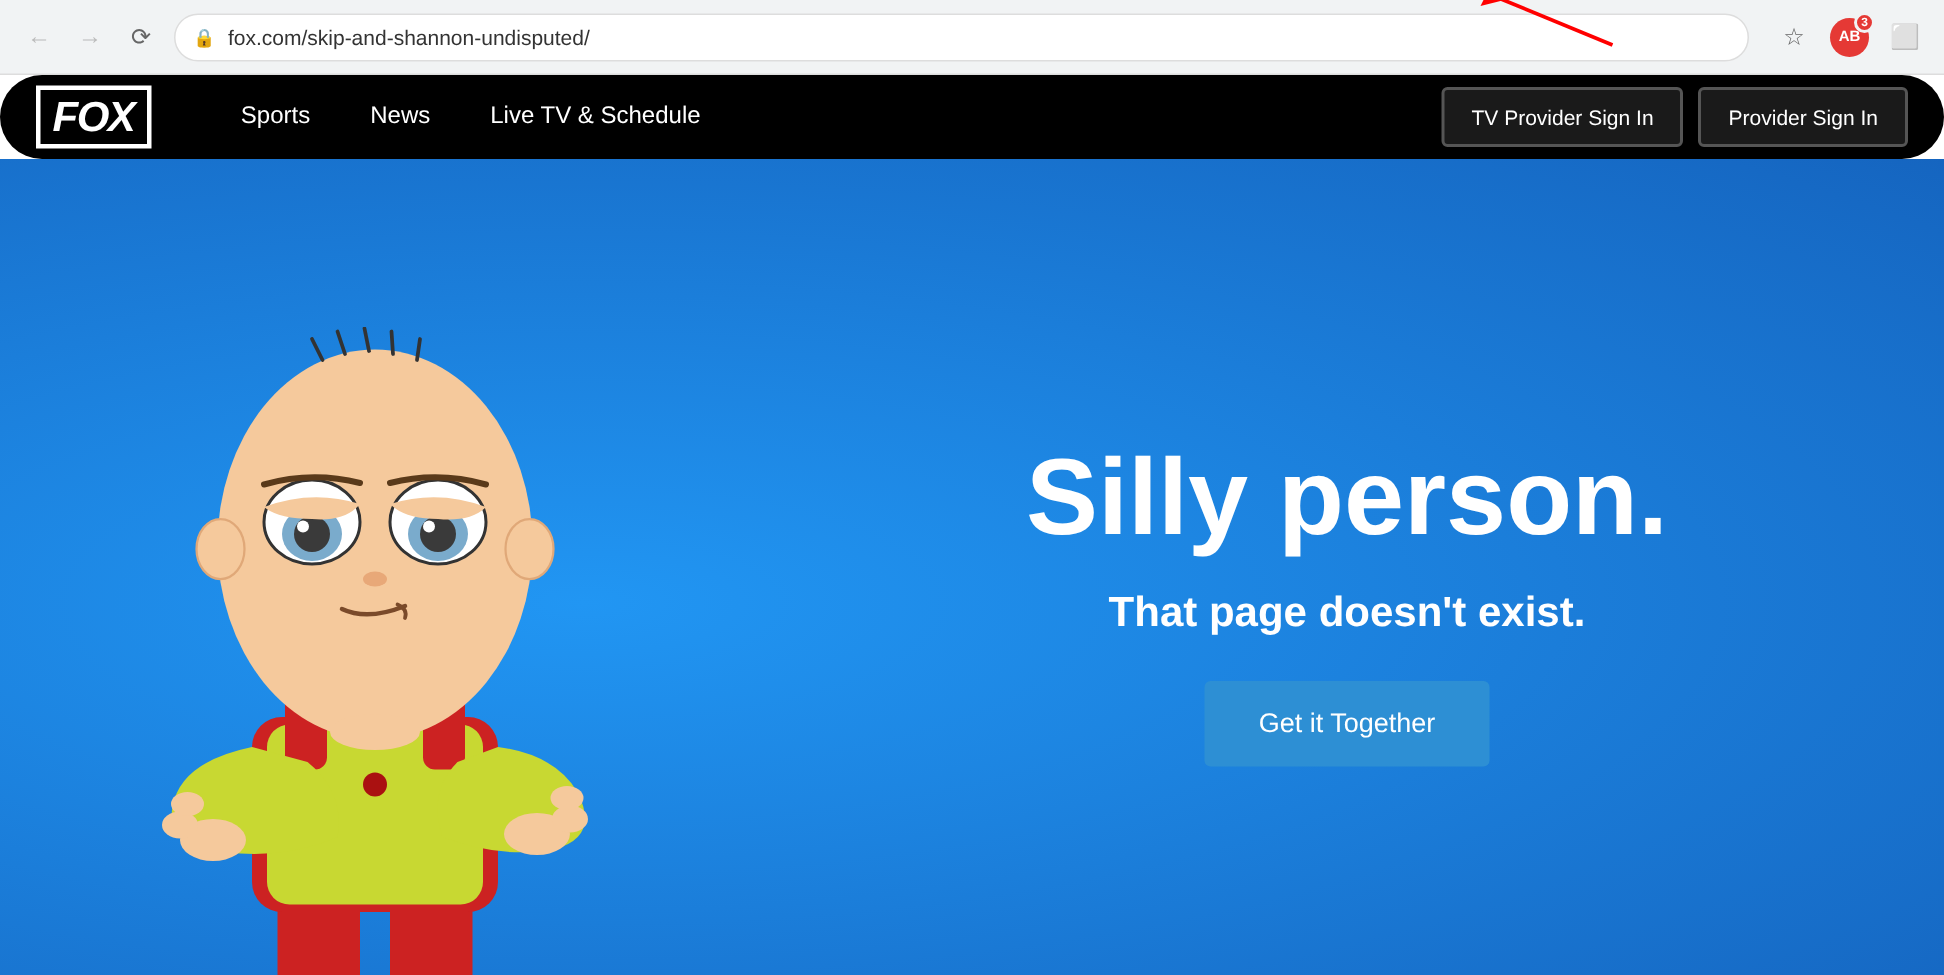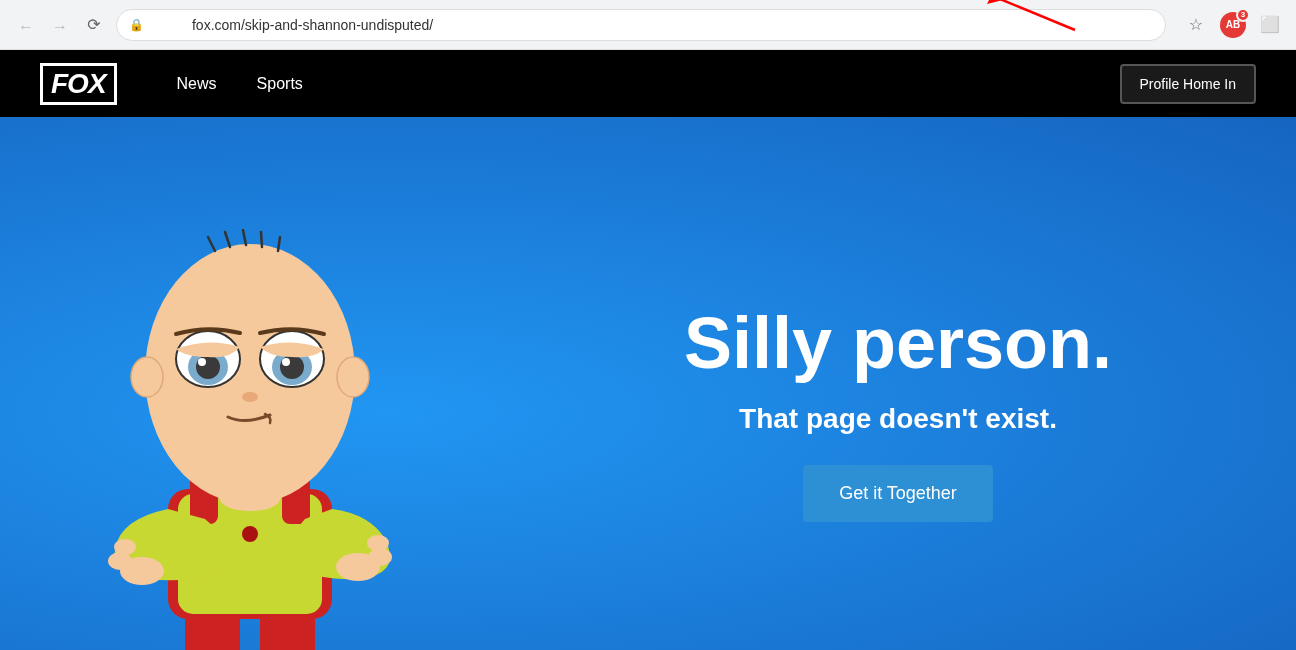--- a/index.html
+++ b/index.html
@@ -47,21 +47,20 @@
       gap: 8px;
       position: relative;
     }
     .lock-icon { color: #666; font-size: 12px; }
     .address-text {
       flex: 1;
       font-size: 14px;
       color: #333;
       outline: none;
       border: none;
-      margin-left: 40px;
     }
 
     
     .red-arrow {
       position: absolute;
       top: -18px;
       right: 80px;
       width: 120px;
       height: 40px;
     }
@@ -111,25 +110,26 @@
       display: flex;
       align-items: center;
       justify-content: center;
       font-size: 8px;
       color: white;
     }
 
     
     .fox-nav {
       background: #000;
-      height: 67px;
-      display: flex;
-      align-items: center;
-      padding: 0 40px;
+      height: 56px;
+      display: flex;
+      align-items: center;
+      padding: 0 24px;
       gap: 0;
+      border-radius: 30px;
     }
     .fox-logo {
       color: white;
       font-size: 28px;
       font-weight: 900;
       letter-spacing: -1px;
       margin-right: 40px;
       font-style: italic;
       border: 3px solid white;
       padding: 2px 8px;
@@ -262,26 +262,28 @@
       <span class="profile-badge">3</span>
     </div>
     <button class="browser-action-btn">⬜</button>
   </div>
 </div>
 
 <nav class="fox-nav">
   <div class="fox-logo">FOX</div>
 
   <div class="fox-nav-links">
+    <a class="fox-nav-link">Sports</a>
     <a class="fox-nav-link">News</a>
-    <a class="fox-nav-link">Sports</a>
+    <a class="fox-nav-link">Live TV &amp; Schedule</a>
   </div>
 
   <div class="fox-nav-actions">
-    <button class="fox-sign-btn">Profile Home In</button>
+    <button class="fox-sign-btn">TV Provider Sign In</button>
+    <button class="fox-sign-btn">Provider Sign In</button>
   </div>
 </nav>
 
 <div class="error-page">
 
   <div class="character-area">
     <svg class="character-svg" viewBox="0 0 380 480" xmlns="http://www.w3.org/2000/svg">
 
       <ellipse cx="190" cy="468" rx="100" ry="12" fill="rgba(0,0,0,0.2)"></ellipse>
 

